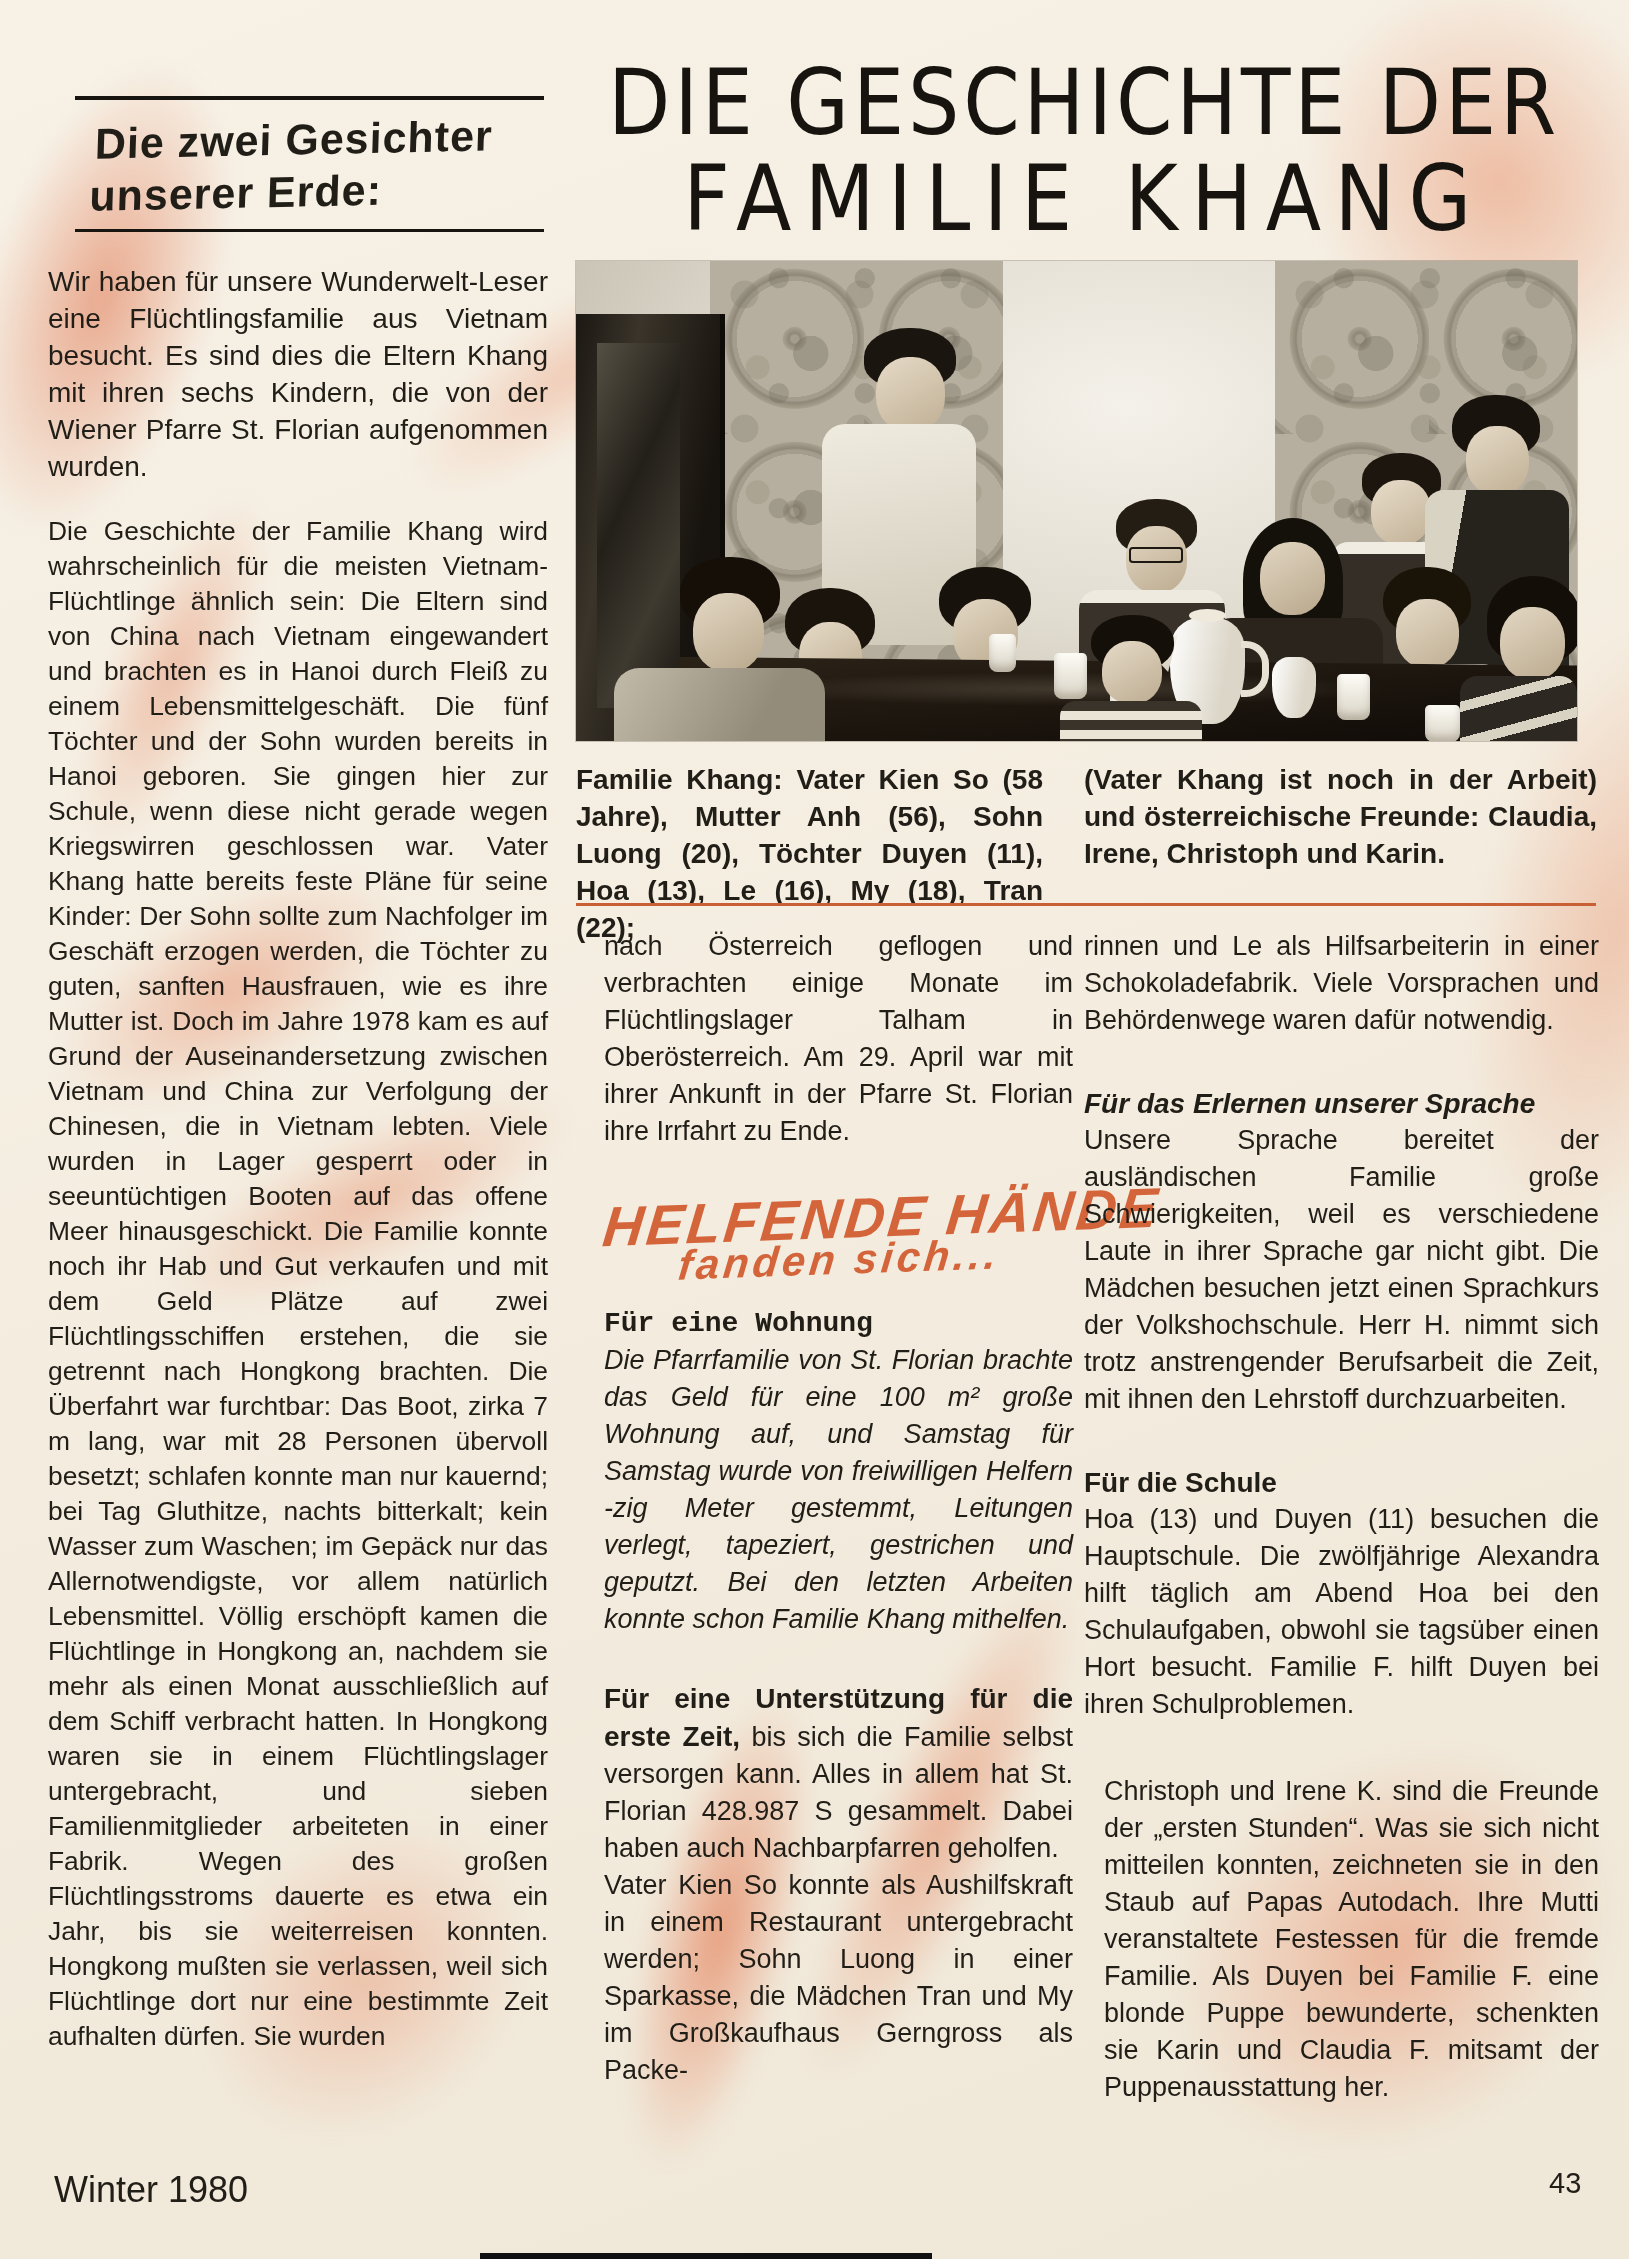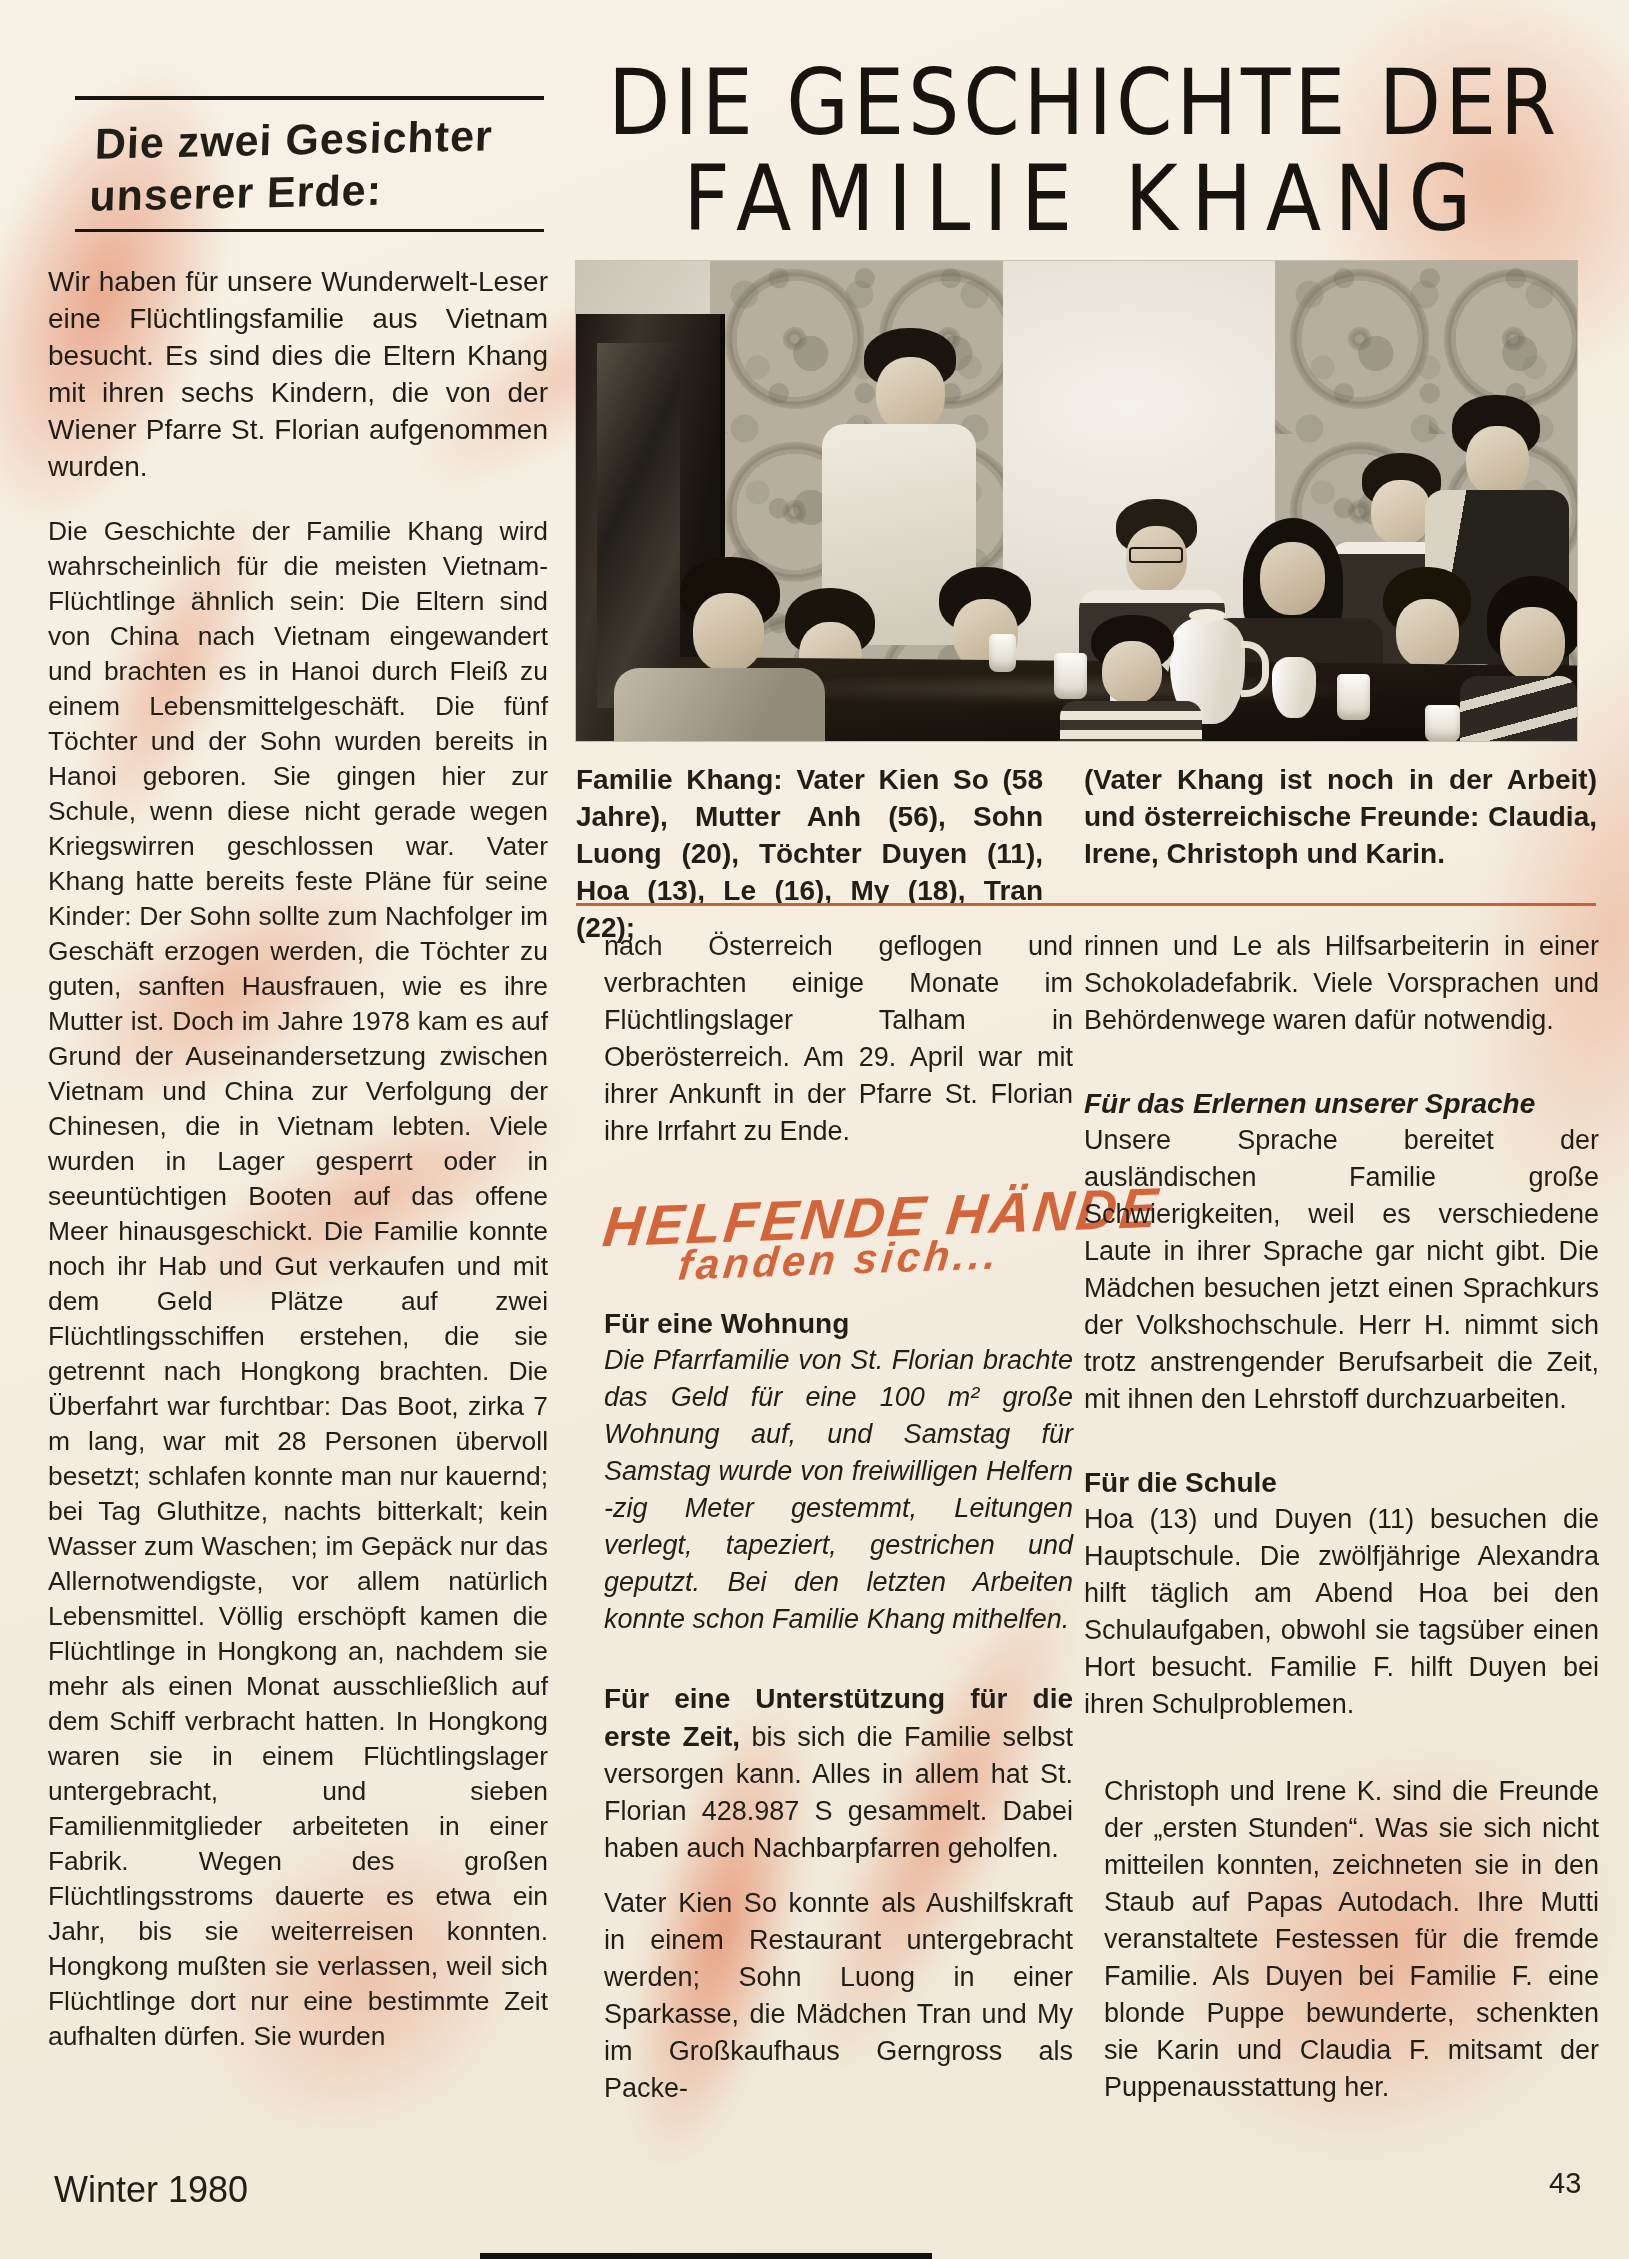--- a/index.html
+++ b/index.html
@@ -215,26 +215,26 @@
   <div class="caption cap-left">Familie Khang: Vater Kien So (58 Jahre), Mutter Anh (56), Sohn Luong (20), Töchter Duyen (11), Hoa (13), Le (16), My (18), Tran (22);</div>
   <div class="caption cap-right">(Vater Khang ist noch in der Arbeit) und österreichische Freunde: Claudia, Irene, Christoph und Karin.</div>
   <div class="orange-rule"></div>
 
   <div class="col midcol">
     <p>nach Österreich geflogen und verbrachten einige Monate im Flüchtlingslager Talham in Oberösterreich. Am 29. April war mit ihrer Ankunft in der Pfarre St. Florian ihre Irrfahrt zu Ende.</p>
     <div class="script-head">
       <div class="sc1">HELFENDE HÄNDE</div>
       <div class="sc2">fanden sich...</div>
     </div>
-    <h3 style="margin-top:7px;">Für eine Wohnung</h3>
+    <h3 style="margin-top:7px;font-family:Liberation Mono, monospace;">Für eine Wohnung</h3>
     <p style="margin-top:0;font-style:italic;">Die Pfarrfamilie von St. Florian brachte das Geld für eine 100 m² große Wohnung auf, und Samstag für Samstag wurde von freiwilligen Helfern -zig Meter gestemmt, Leitungen verlegt, tapeziert, gestrichen und geputzt. Bei den letzten Arbeiten konnte schon Familie Khang mithelfen.</p>
     <p class="runin" style="margin-top:42px;">
       <b>Für eine Unterstützung für die erste Zeit,</b><span> bis sich die Familie selbst versorgen kann. Alles in allem hat St. Florian 428.987 S gesammelt. Dabei haben auch Nachbarpfarren geholfen.</span>
     </p>
-    <p style="margin-top:18px;">Vater Kien So konnte als Aushilfskraft in einem Restaurant untergebracht werden; Sohn Luong in einer Sparkasse, die Mädchen Tran und My im Großkaufhaus Gerngross als Packe-</p>
+    <p style="margin-top:0;">Vater Kien So konnte als Aushilfskraft in einem Restaurant untergebracht werden; Sohn Luong in einer Sparkasse, die Mädchen Tran und My im Großkaufhaus Gerngross als Packe-</p>
   </div>
 
   <div class="col rightcol">
     <p>rinnen und Le als Hilfsarbeiterin in einer Schokoladefabrik. Viele Vorsprachen und Behördenwege waren dafür notwendig.</p>
     <h3 style="margin-top:46px;font-style:italic;">Für das Erlernen unserer Sprache</h3>
     <p style="margin-top:0;">Unsere Sprache bereitet der ausländischen Familie große Schwierigkeiten, weil es verschiedene Laute in ihrer Sprache gar nicht gibt. Die Mädchen besuchen jetzt einen Sprachkurs der Volkshochschule. Herr H. nimmt sich trotz anstrengender Berufsarbeit die Zeit, mit ihnen den Lehrstoff durchzuarbeiten.</p>
     <h3 style="margin-top:46px;">Für die Schule</h3>
     <p style="margin-top:0;">Hoa (13) und Duyen (11) besuchen die Hauptschule. Die zwölfjährige Alexandra hilft täglich am Abend Hoa bei den Schulaufgaben, obwohl sie tagsüber einen Hort besucht. Familie F. hilft Duyen bei ihren Schulproblemen.</p>
     <p style="margin-top:50px;margin-left:20px;">Christoph und Irene K. sind die Freunde der „ersten Stunden“. Was sie sich nicht mitteilen konnten, zeichneten sie in den Staub auf Papas Autodach. Ihre Mutti veranstaltete Festessen für die fremde Familie. Als Duyen bei Familie F. eine blonde Puppe bewunderte, schenkten sie Karin und Claudia F. mitsamt der Puppenausstattung her.</p>
   </div>

